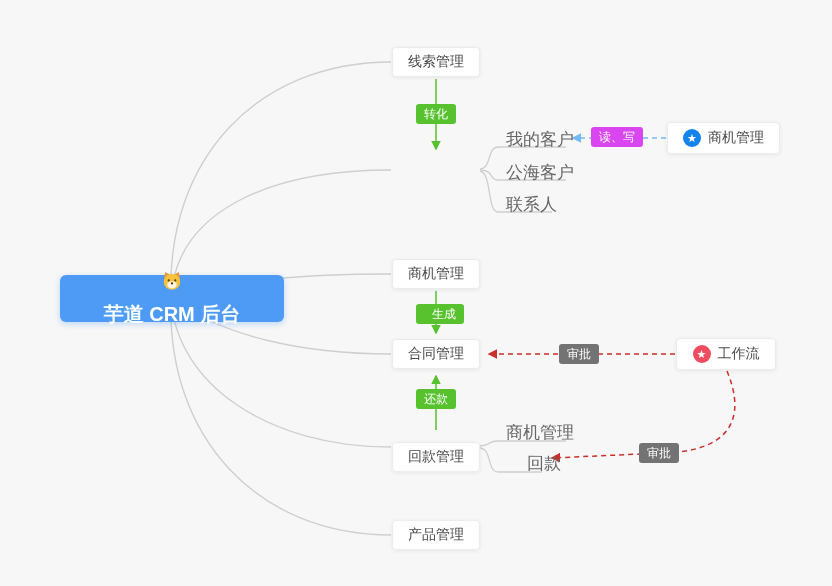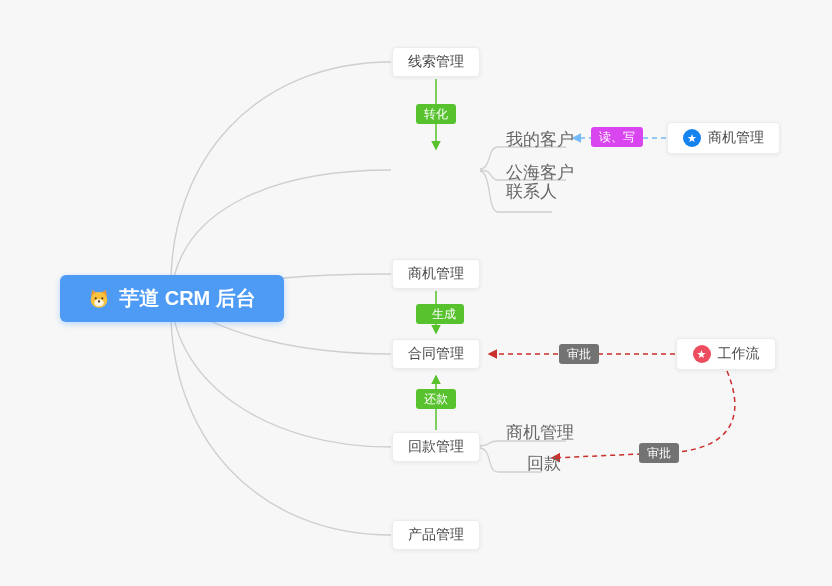--- a/index.html
+++ b/index.html
@@ -14,48 +14,49 @@
     position:absolute; display:flex; align-items:center; justify-content:center;
     background:#ffffff; border:1px solid #ececec; border-radius:4px;
     box-shadow:0 1px 4px rgba(0,0,0,.07); font-size:14px; color:#4a4a4a;
     white-space:nowrap;
   }
   .mnode { width:88px; height:30px; left:392px; }
   #n-leads       { top:47px; }
   #n-customers   { top:155px; }
   #n-opps        { top:259px; }
   #n-contracts   { top:339px; }
-  #n-receivables { top:432px; }
+  #n-receivables { top:442px; }
   #n-products    { top:520px;text-align:center; }
 
   .root {
     position:absolute; left:60px; top:275px; width:224px; height:47px;
     background:#4d9bf5; border-radius:6px; display:flex; align-items:center;
     justify-content:center; gap:9px; color:#fff; font-size:20px; font-weight:bold;
     box-shadow:0 2px 6px rgba(77,155,245,.35);
+    flex-direction:column;
   }
   .root .logo { display:inline-flex; }
 
   .badge {
     position:absolute; color:#fff; font-size:12px; line-height:14px;
     padding:3px 8px; border-radius:3px; white-space:nowrap;font-family:Liberation Serif, serif;
   }
   .badge.green { background:#57c22d; }
   #b-convert   { left:416px; top:104px; }
   #b-generate  { left:416px; top:304px;padding-left:16px; }
   #b-repay     { left:416px; top:389px;text-align:right; }
   #b-readwrite { left:591px; top:127px; background:#d946ef; }
   .badge.red   { background:#737373; }
   #b-approve1  { left:559px; top:344px; }
   #b-approve2  { left:639px; top:443px; }
 
   .child { position:absolute; font-size:17px; color:#666; white-space:nowrap; }
   #c-mine     { left:506px; top:128px; }
   #c-pool     { left:506px; top:161px; }
-  #c-contacts { left:506px; top:180px; }
+  #c-contacts { left:506px; top:193px; }
   #c-plan     { left:506px; top:421px; }
   #c-payment  { left:527px; top:452px; }
 
   .feat { gap:7px; }
   #n-dataperm  { left:667px; top:122px; width:113px; height:32px; }
   #n-workflow  { left:676px; top:338px; width:100px; height:32px; }
   .star {
     display:inline-flex; align-items:center; justify-content:center;
     width:18px; height:18px; border-radius:50%; color:#fff; font-size:11px; line-height:1;
   }

